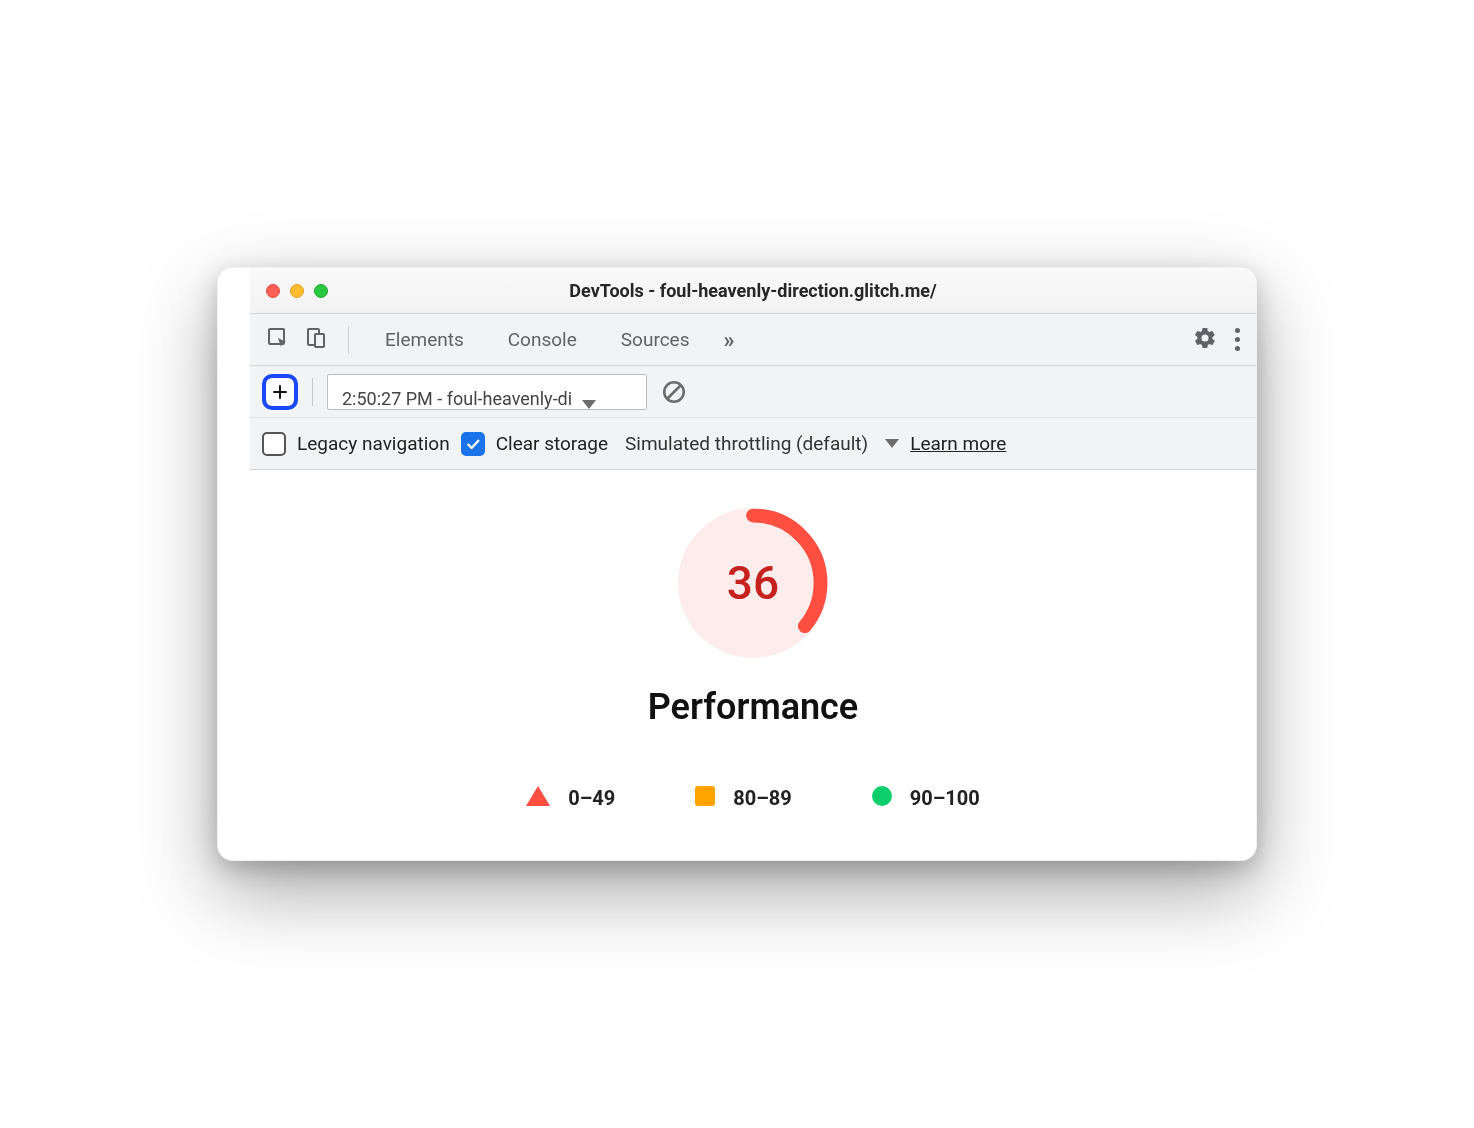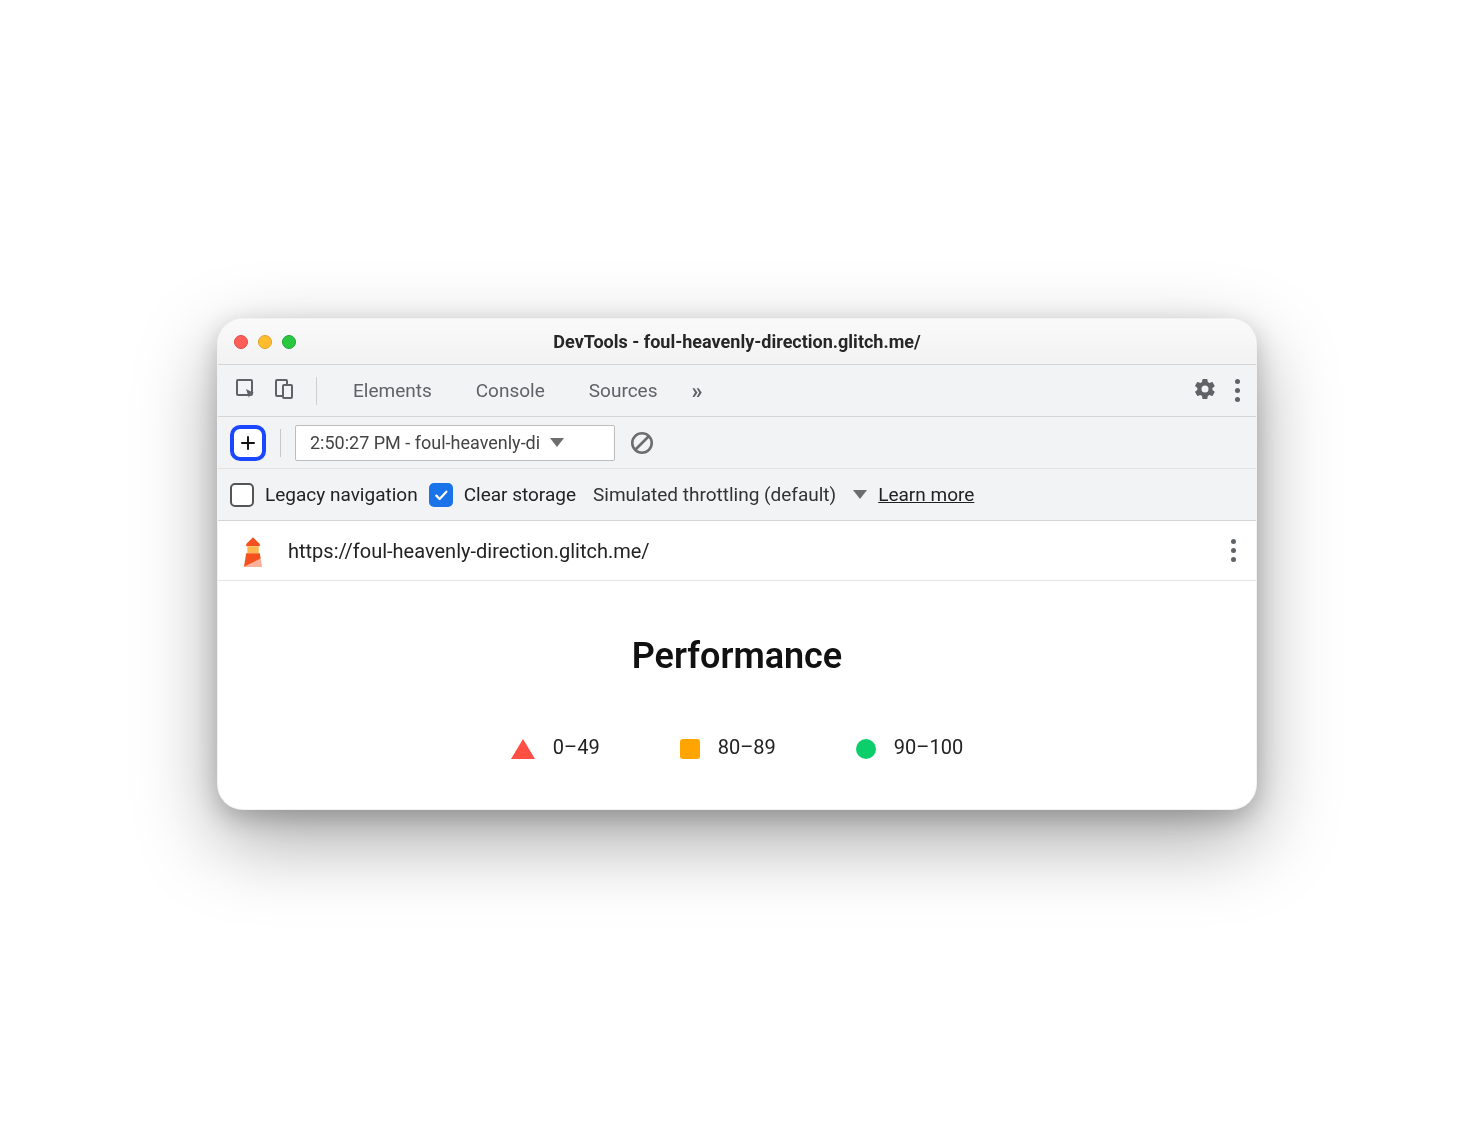--- a/index.html
+++ b/index.html
@@ -8,25 +8,26 @@
     width: 1474px;
     height: 1128px;
     background: #fff;
     display: flex;
     align-items: center;
     justify-content: center;
     font-family: -apple-system, BlinkMacSystemFont, "Segoe UI", Roboto, Helvetica, Arial, sans-serif;
   }
   .window {
     width: 1040px;
-    border-radius: 26px;
+    border-radius: 16px;
     background: #fff;
     box-shadow: 0 30px 80px rgba(0,0,0,0.35), 0 8px 24px rgba(0,0,0,0.2);
     overflow: hidden;
     border: 1px solid rgba(0,0,0,0.05);
+    padding-left: 32px;
   }
 
   
   .titlebar {
     height: 46px;
     display: flex;
     align-items: center;
     gap: 10px;
     padding: 0 16px;
     border-bottom: 1px solid #d5d5d5;
@@ -69,21 +70,21 @@
     height: 52px; padding: 0 12px; background: #f1f3f4;
     border-bottom: 1px solid #e2e2e2;
   }
   .plus-btn {
     width: 36px; height: 36px; border-radius: 10px;
     border: 4px solid #1a47ff; display: flex; align-items: center; justify-content: center;
     background: #fff; color: #111; cursor: pointer;
   }
   .plus-btn svg { width: 18px; height: 18px; }
   .report-select {
-    height: 36px; display: flex; align-items: center; gap: 10px;
+    height: 36px; display: flex; align-items: flex-end; gap: 10px;
     padding: 0 10px 0 14px; background: #fff; border: 1px solid #bdbdbd;
     color: #444; font-size: 18px; min-width: 320px; border-radius: 2px;
     cursor: pointer;
   }
   .report-select .text { white-space: nowrap; overflow: hidden; text-overflow: clip; max-width: 280px; }
   .tri-down { width: 0; height: 0; border-left: 7px solid transparent; border-right: 7px solid transparent; border-top: 9px solid #6d6d6d; }
   .clear-icon { color: #6d6d6d; display:flex; align-items:center; }
 
   .toolrow2 {
     display: flex; align-items: center; gap: 11px;
@@ -117,21 +118,21 @@
     display: flex; align-items: center; justify-content: center;
   }
   .score-ring .bg { position: absolute; inset: 0; border-radius: 50%; background: #fdecec; }
   .score-ring svg { position: absolute; inset: 0; transform: rotate(-90deg); }
   .score-ring .num { position: relative; font-size: 46px; font-weight: 500; color: #c5221f; }
   .perf-title { font-size: 36px; font-weight: 600; margin: 28px 0 18px 0; color: #111; }
   .desc { font-size: 20px; line-height: 1.7; text-align: center; color: #5f6368; max-width: 820px; }
   .desc a { color: #1a73e8; text-decoration: underline; cursor: pointer; }
 
   .legend { display: flex; gap: 80px; margin-top: 40px; align-items: center; }
-  .legend-item { display: flex; align-items: flex-end; gap: 18px; font-size: 20px; color: #222; }
+  .legend-item { display: flex; align-items: flex-start; gap: 18px; font-size: 20px; color: #222; font-weight: bold; }
   .tri-red { width: 0; height: 0; border-left: 12px solid transparent; border-right: 12px solid transparent; border-bottom: 20px solid #ff4e42; }
   .sq-or { width: 20px; height: 20px; background: #ffa400; border-radius: 3px; }
   .cir-gn { width: 20px; height: 20px; background: #0cce6b; border-radius: 50%; }
 
   .vdots { display:flex; flex-direction:column; gap:4px; }
   .vdots span { width:5px; height:5px; border-radius:50%; background:#5f6368; display:block; }
 </style>
 </head>
 <body>
 
@@ -213,38 +214,29 @@
           <polyline points="5 13 10 18 20 7"></polyline>
         </svg>
     </span>
     <span>Clear storage</span>
 
     <span style="margin-left:6px;color:#333">Simulated throttling (default)</span>
     <span class="tri-down" style="margin-left:6px"></span>
     <a class="learn" href="#">Learn more</a>
   </div>
 
-  <div class="urlrow">
-    <span class="lhlogo">
-      <svg viewBox="0 0 24 30" width="28" height="34">
-        <path d="M12 2 L18 8 L18 10 L6 10 L6 8 Z" fill="#f4511e"></path>
-        <rect x="7" y="10" width="10" height="6" fill="#ffb74d"></rect>
-        <path d="M6 16 L18 16 L20 28 L4 28 Z" fill="#f4511e"></path>
-        <path d="M4 28 L20 20 L20 28 Z" fill="#fff" opacity="0.55"></path>
+
+  <div class="report">
+    <div class="score-ring">
+      <div class="bg"></div>
+      <svg viewBox="0 0 120 120">
+        <circle cx="60" cy="60" r="54" fill="none" stroke="#ff4e42" stroke-width="11" stroke-linecap="round" stroke-dasharray="339.3" stroke-dashoffset="217.1"></circle>
       </svg>
-    </span>
-    <span>https://foul-heavenly-direction.glitch.me/</span>
-    <span class="dots vdots">
-      <span></span>
-        <span></span>
-        <span></span>
-    </span>
-  </div>
-
-  <div class="report">
+      <div class="num">36</div>
+    </div>
 
     <div class="perf-title">Performance</div>
 
 
     <div class="legend">
       <div class="legend-item">
         <span class="tri-red"></span>
         <span>0–49</span>
       </div>
       <div class="legend-item">

